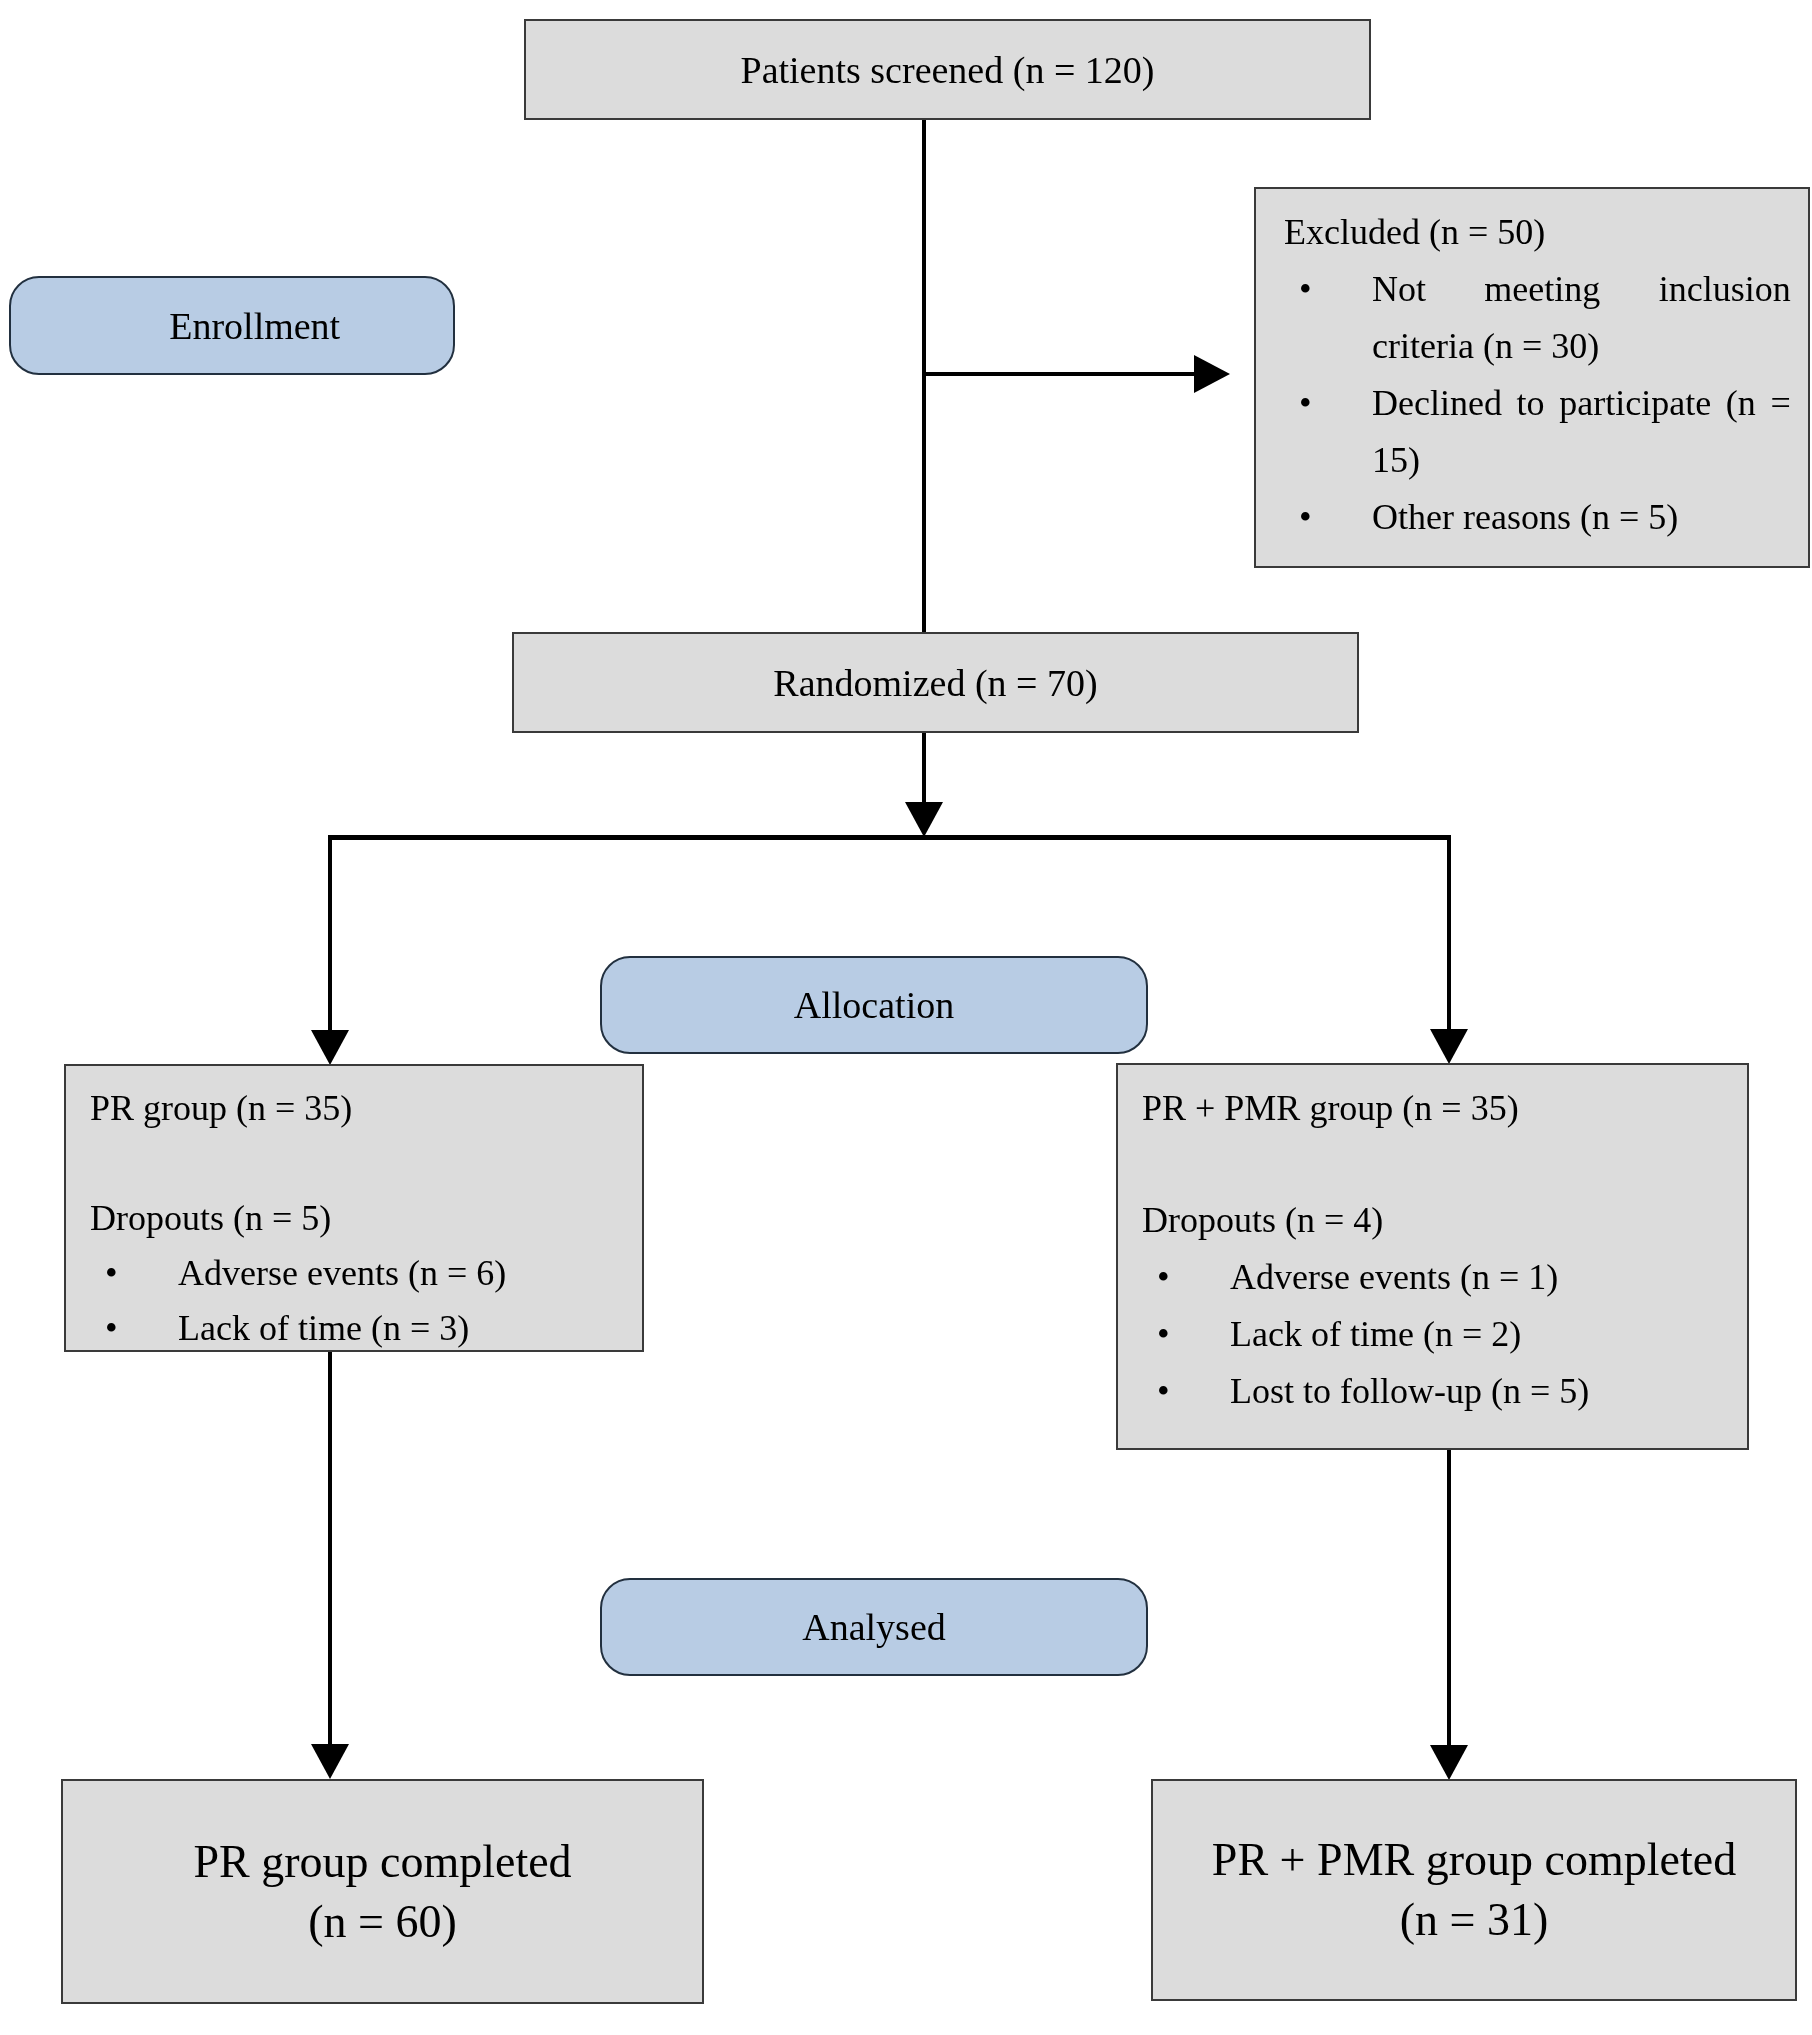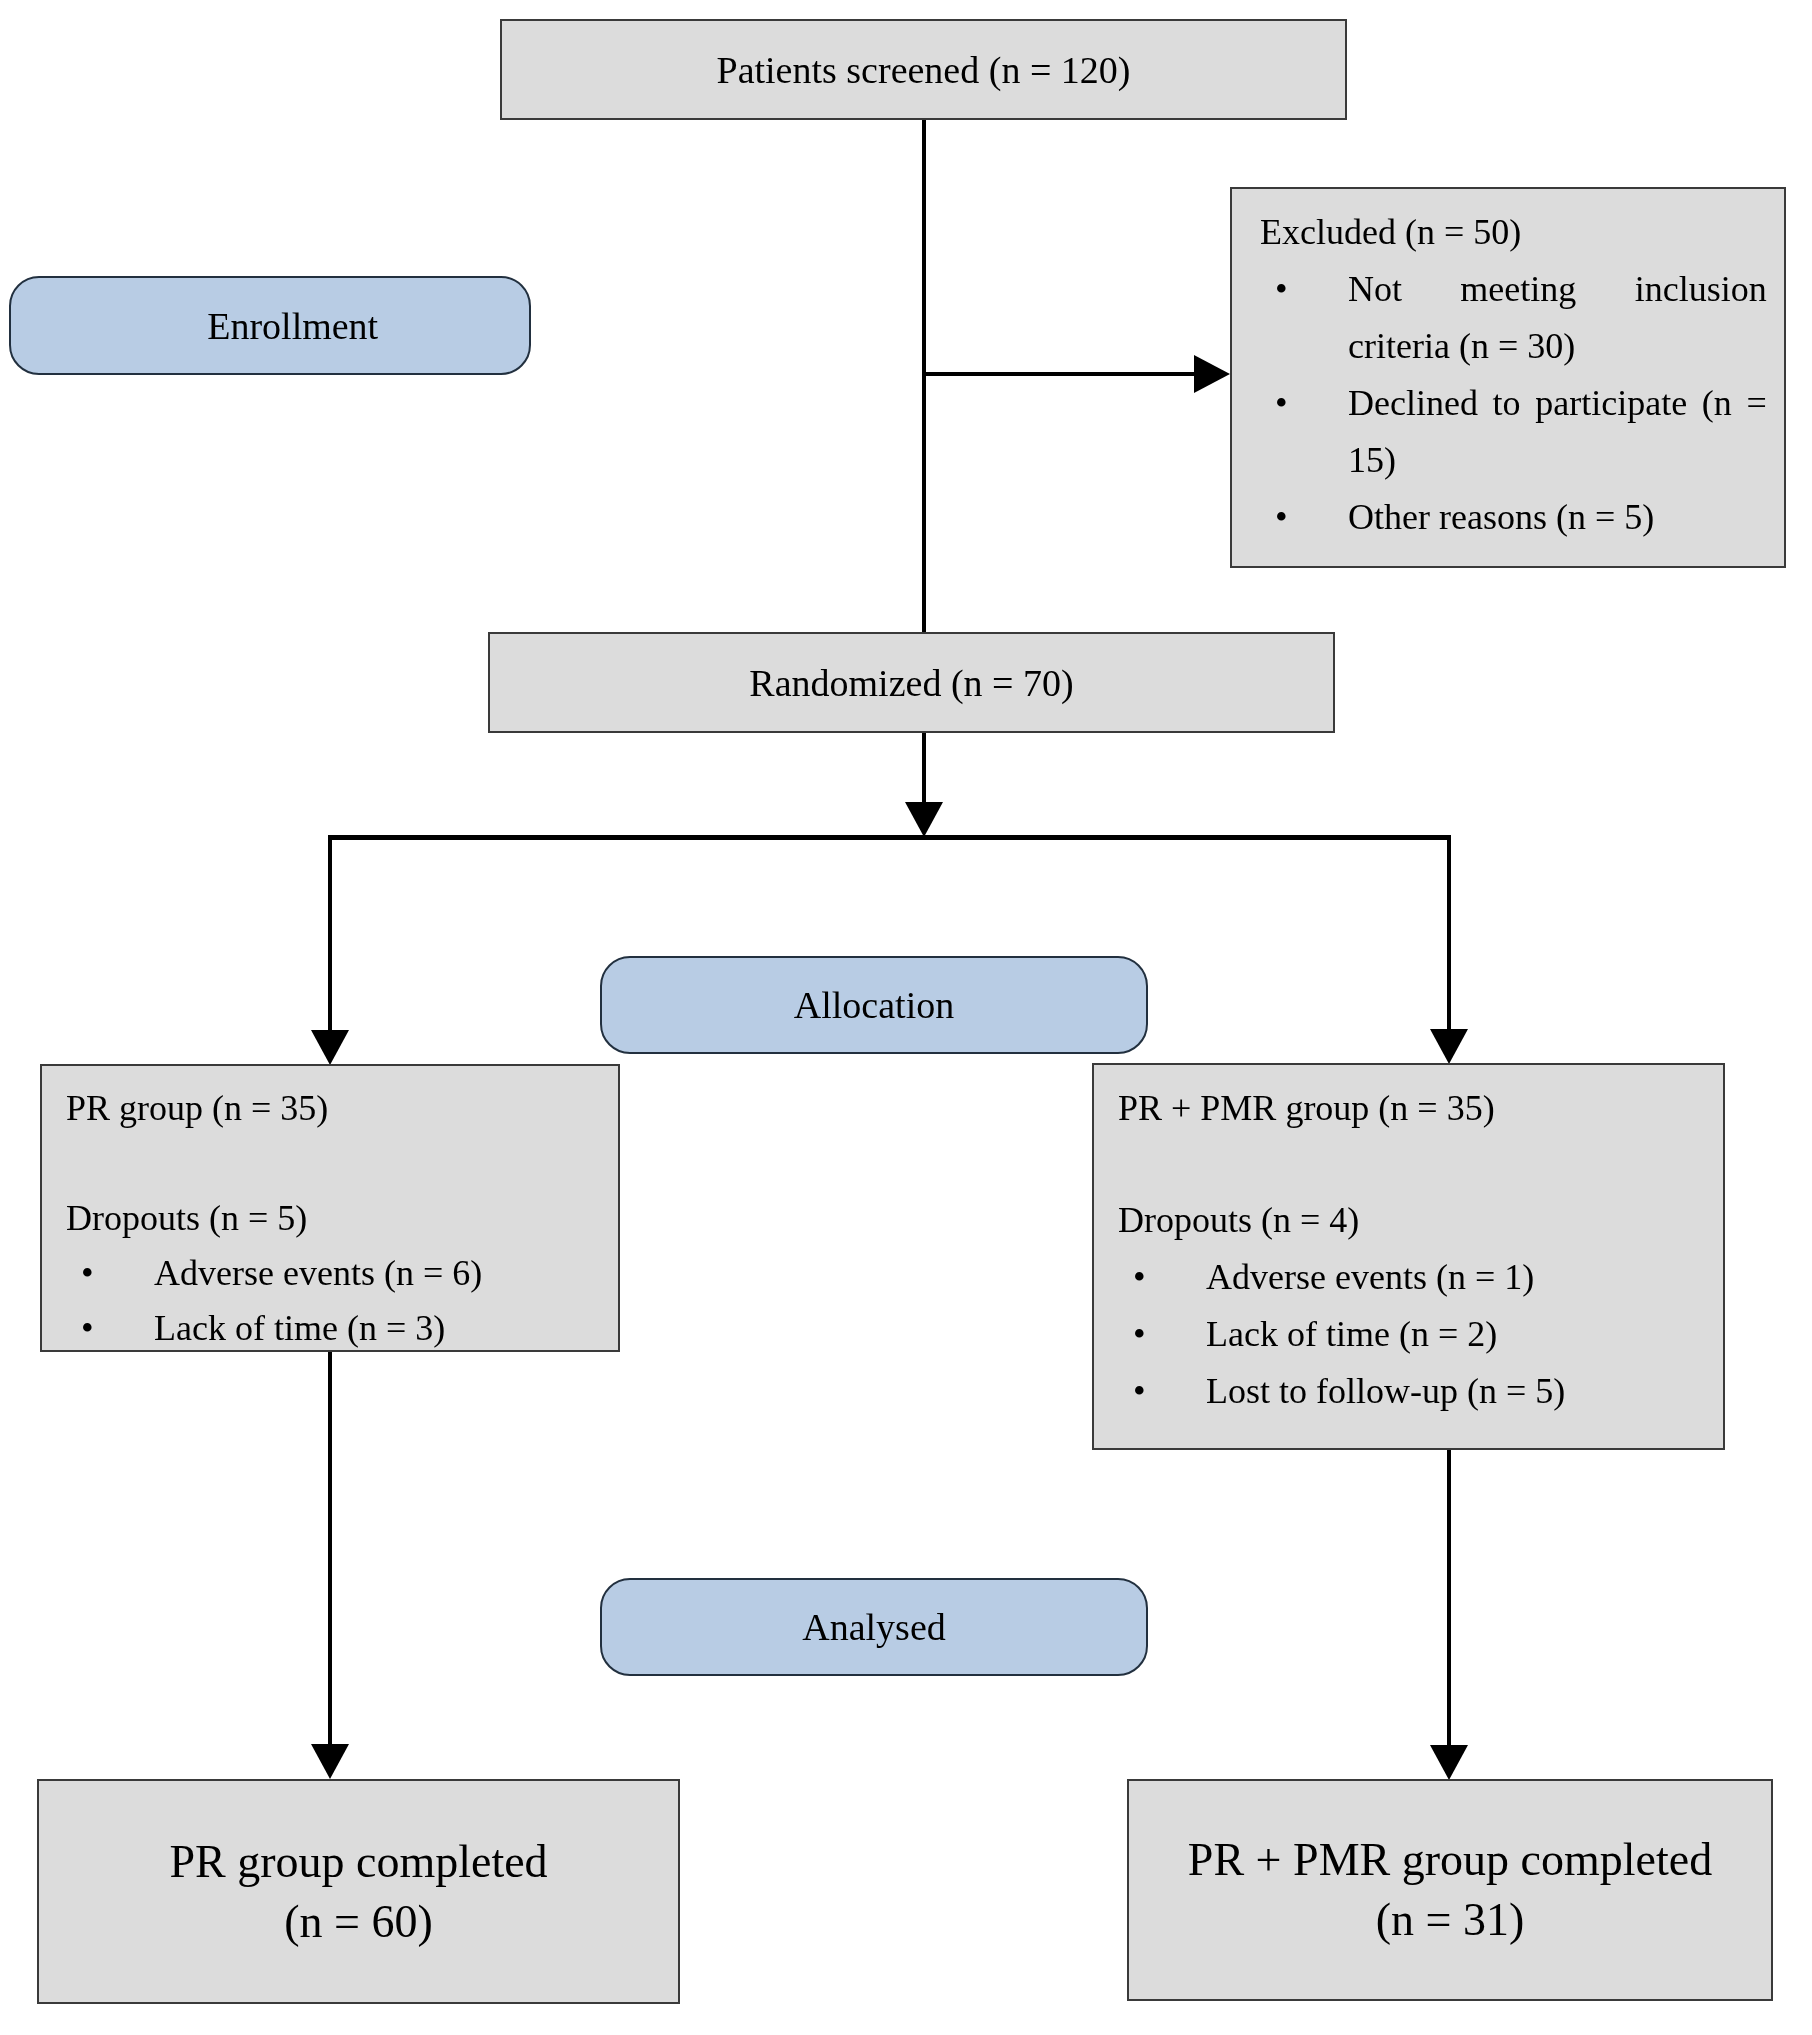--- a/index.html
+++ b/index.html
@@ -18,20 +18,21 @@
     font-family:"Liberation Serif","DejaVu Serif",serif;
     color:var(--text-color);
     overflow:hidden;
   }
   .gbox{
     position:absolute;
     background:var(--box-fill);
     border:2.9px solid var(--box-border);
     box-sizing:border-box;
     font-size:36px;
+    margin-left:24px;
   }
   .center-label{
     display:flex;align-items:center;justify-content:center;
     text-align:center;font-size:38px;
   }
   .sbox{
     position:absolute;
     background:var(--stage-fill);
     border:2.9px solid var(--stage-border);
     border-radius:30px;
@@ -88,21 +89,21 @@
   <div class="vline" style="left:328px;top:1352px;width:3.5px;height:393px;"></div>
   <div class="head-down" style="left:311px;top:1744px;"></div>
 
   <div class="vline" style="left:1447px;top:1449px;width:3.5px;height:297px;"></div>
   <div class="head-down" style="left:1430px;top:1745px;"></div>
 
   <div class="gbox center-label" style="left:500px;top:19px;width:847px;height:101px;">
     <span>Patients screened (n = 120)</span>
   </div>
 
-  <div class="sbox" style="left:8.7px;top:276px;width:522px;height:99px;padding-left:46px;">
+  <div class="sbox" style="left:8.7px;top:276px;width:446px;height:99px;padding-left:46px;">
     <span>Enrollment</span>
   </div>
 
   <div class="gbox textbox justified" style="left:1230px;top:187px;width:556px;height:381px;padding-left:28px;">
     <div>Excluded (n = 50)</div>
     <div class="bullet-row">
       <span class="bullet-marker">•</span>
       <span class="bullet-text">Not meeting inclusion criteria (n = 30)</span>
     </div>
     <div class="bullet-row">

